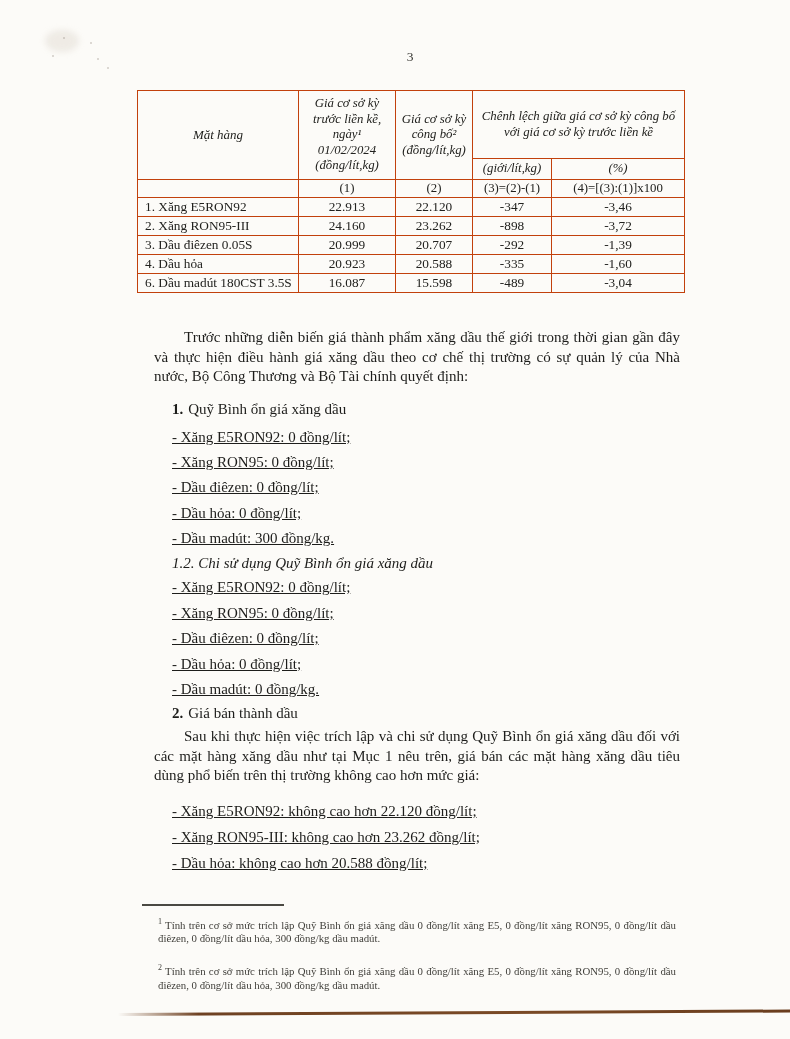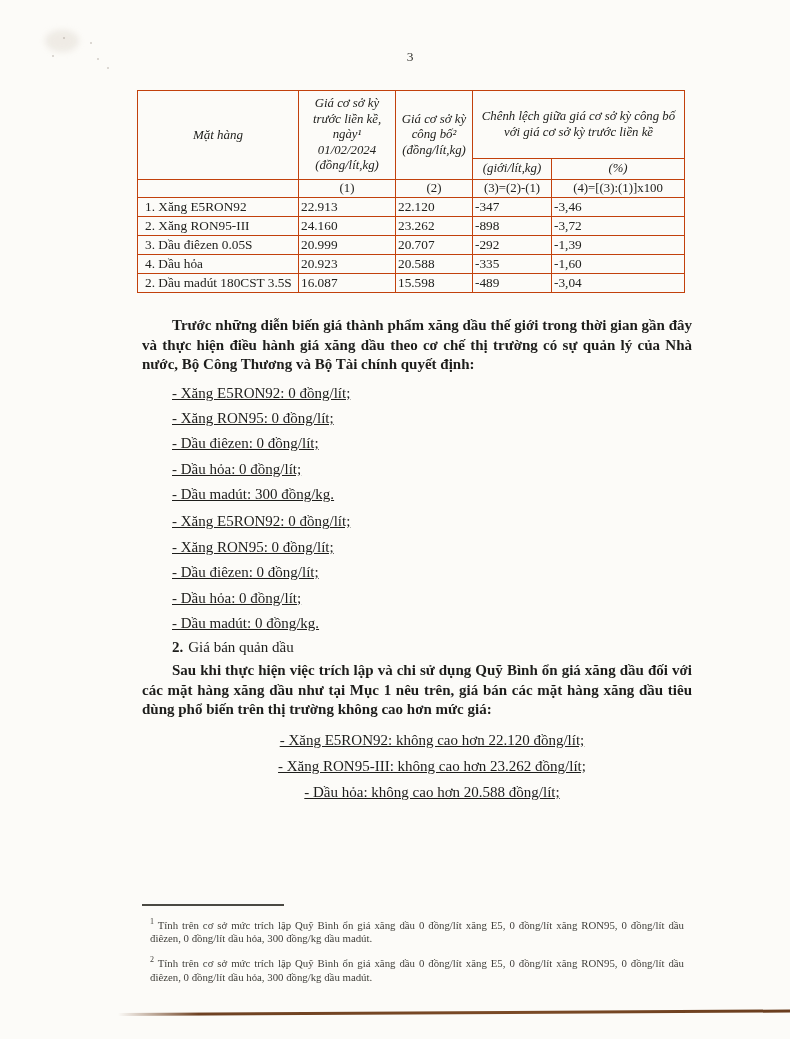--- a/index.html
+++ b/index.html
@@ -25,44 +25,44 @@
   tr.hdr1{height:68px;}
   tr.hdr2{height:20px;}
   .hdr1 td,.hdr2 td{
     font-style:italic;font-size:12.8px;line-height:15.5px;
     text-align:center;vertical-align:middle;padding:2px 3px;
   }
   td.mathang{font-size:13px;}
   tr.coderow{height:18px;}
   .coderow td{font-size:12.8px;text-align:center;padding:0 1px;line-height:16px;}
   tr.datarow{height:19px;}
-  .datarow td{font-size:13.3px;text-align:left;padding:0 2px;}
+  .datarow td{font-size:13.3px;text-align:center;padding:0 2px;}
   .datarow td.name{text-align:left;padding-left:7px;}
 
   
   .body-text{position:absolute;left:142px;top:310px;width:550px;font-size:15px;color:#1d1d1b;}
-  .para{margin:0;text-indent:30px;text-align:justify;line-height:19.5px;font-weight:bold;}
+  .para{margin:12px;text-indent:30px;text-align:justify;line-height:19.5px;}
   .para.first{padding-top:6px;}
   .para.second{margin-top:4px;}
   .sec-h{margin:5px 0 0 0;text-indent:30px;line-height:20px;}
   .sec-h b{font-weight:bold;}
   .sec-h .sp{margin-left:5px;}
   .sub-h{margin:8px 0 0 0;text-indent:30px;font-style:italic;line-height:20px;}
   .sub-h.s12{margin-top:2px;}
   .sec-h.s2{margin-top:1px;}
   .items{margin:6px 0 0 0;padding:0;list-style:none;}
   .items.i12{margin-top:2px;}
-  .items.i2{margin-top:7px;text-align:center;}
+  .items.i2{margin-top:7px;}
   .items li{margin:0;text-indent:30px;line-height:25.4px;height:25.4px;text-decoration:underline;}
   .items.i2 li{line-height:26px;height:26px;}
 
   
   .footnotes{position:absolute;left:142px;top:904px;width:550px;color:#3f3e39;}
   .fn-rule{width:142px;height:1.5px;background:#4a4943;}
-  .fn{margin:8px;font-size:10.8px;line-height:14px;text-align:justify;}
+  .fn{margin:16px;font-size:10.8px;line-height:14px;text-align:justify;}
   .fn.f1{margin-top:9px;}
   .fn.f2{margin-top:1px;}
   .fn sup{font-size:8px;}
 
   
   .scan-line{
     position:absolute;top:1013px;left:118px;width:672px;height:2.5px;
     background:linear-gradient(to right, rgba(122,74,40,0), #6e4122 12%, #7a4a26 60%, #6a3d1e);
     transform:rotate(-0.3deg);transform-origin:left center;
   }
@@ -129,50 +129,52 @@
         <td>-1,39</td>
       </tr>
       <tr class="datarow">
         <td class="name">4. Dầu hỏa</td>
         <td>20.923</td>
         <td>20.588</td>
         <td>-335</td>
         <td>-1,60</td>
       </tr>
       <tr class="datarow">
-        <td class="name">2. Dầu madút 180CST 3.5S</td>
+        <td class="name">6. Dầu madút 180CST 3.5S</td>
         <td>16.087</td>
         <td>15.598</td>
         <td>-489</td>
         <td>-3,04</td>
       </tr>
     </tbody>
   </table>
 
   <div class="body-text">
     <p class="para first">Trước những diễn biến giá thành phẩm xăng dầu thế giới trong thời gian gần đây và thực hiện điều hành giá xăng dầu theo cơ chế thị trường có sự quản lý của Nhà nước, Bộ Công Thương và Bộ Tài chính quyết định:</p>
 
+    <p class="sec-h"><b>1.</b><span class="sp">Quỹ Bình ổn giá xăng dầu</span></p>
 
     <ul class="items">
       <li>- Xăng E5RON92: 0 đồng/lít;</li>
       <li>- Xăng RON95: 0 đồng/lít;</li>
       <li>- Dầu điêzen: 0 đồng/lít;</li>
       <li>- Dầu hỏa: 0 đồng/lít;</li>
       <li>- Dầu madút: 300 đồng/kg.</li>
     </ul>
 
+    <p class="sub-h s12">1.2. Chi sử dụng Quỹ Bình ổn giá xăng dầu</p>
     <ul class="items i12">
       <li>- Xăng E5RON92: 0 đồng/lít;</li>
       <li>- Xăng RON95: 0 đồng/lít;</li>
       <li>- Dầu điêzen: 0 đồng/lít;</li>
       <li>- Dầu hỏa: 0 đồng/lít;</li>
       <li>- Dầu madút: 0 đồng/kg.</li>
     </ul>
 
-    <p class="sec-h s2"><b>2.</b><span class="sp">Giá bán quản dầu</span></p>
+    <p class="sec-h s2"><b>2.</b><span class="sp">Giá bán thành dầu</span></p>
     <p class="para second">Sau khi thực hiện việc trích lập và chi sử dụng Quỹ Bình ổn giá xăng dầu đối với các mặt hàng xăng dầu như tại Mục 1 nêu trên, giá bán các mặt hàng xăng dầu tiêu dùng phổ biến trên thị trường không cao hơn mức giá:</p>
     <ul class="items i2">
       <li>- Xăng E5RON92: không cao hơn 22.120 đồng/lít;</li>
       <li>- Xăng RON95-III: không cao hơn 23.262 đồng/lít;</li>
       <li>- Dầu hỏa: không cao hơn 20.588 đồng/lít;</li>
     </ul>
   </div>
 
   <div class="footnotes">
     <div class="fn-rule"></div>

